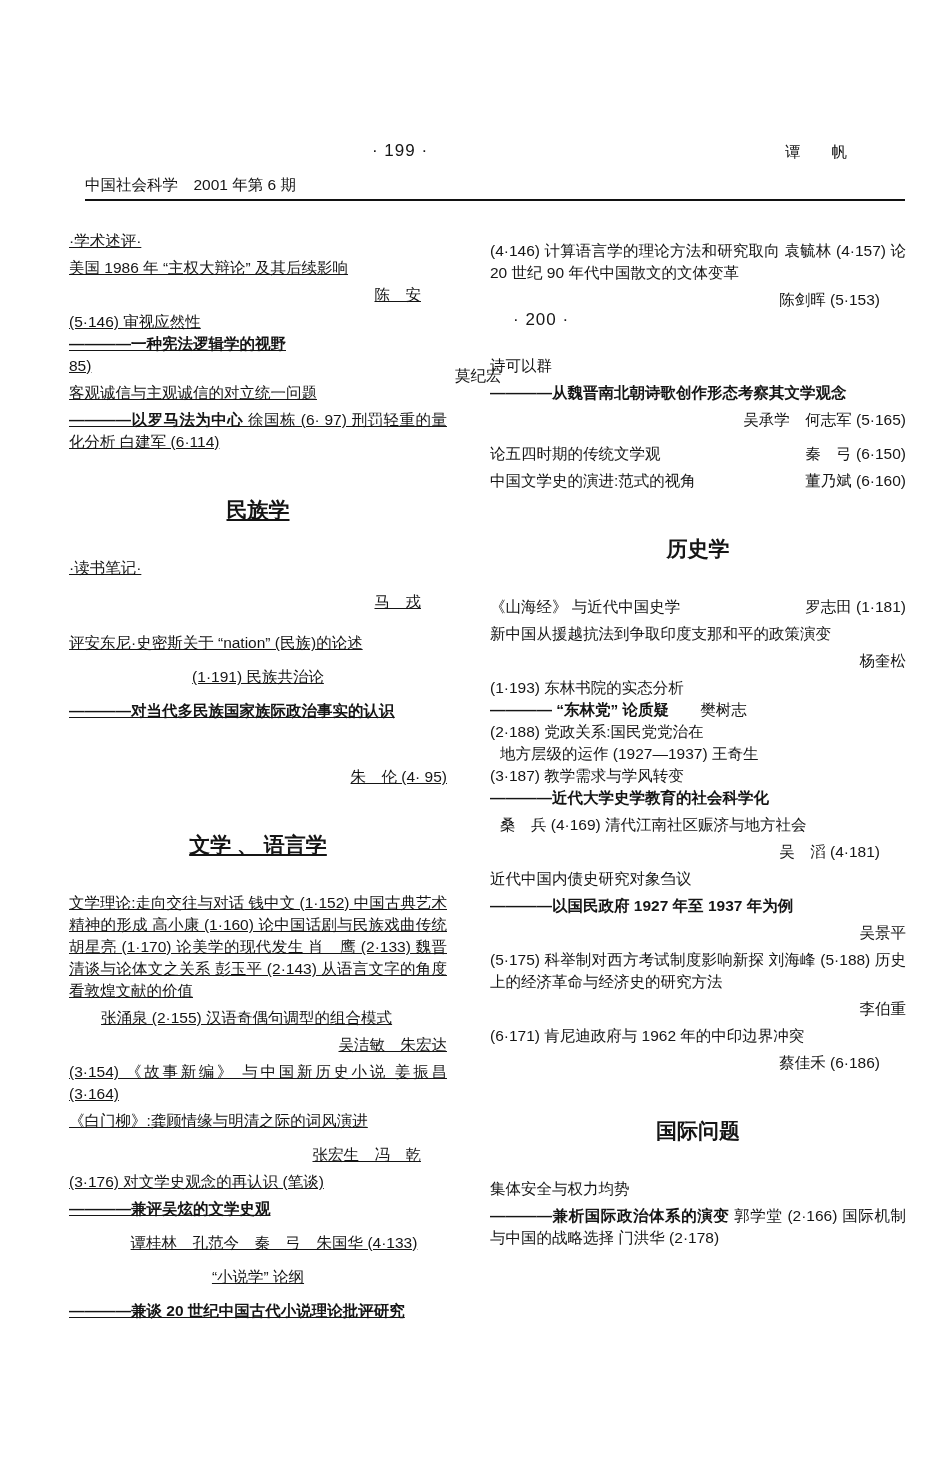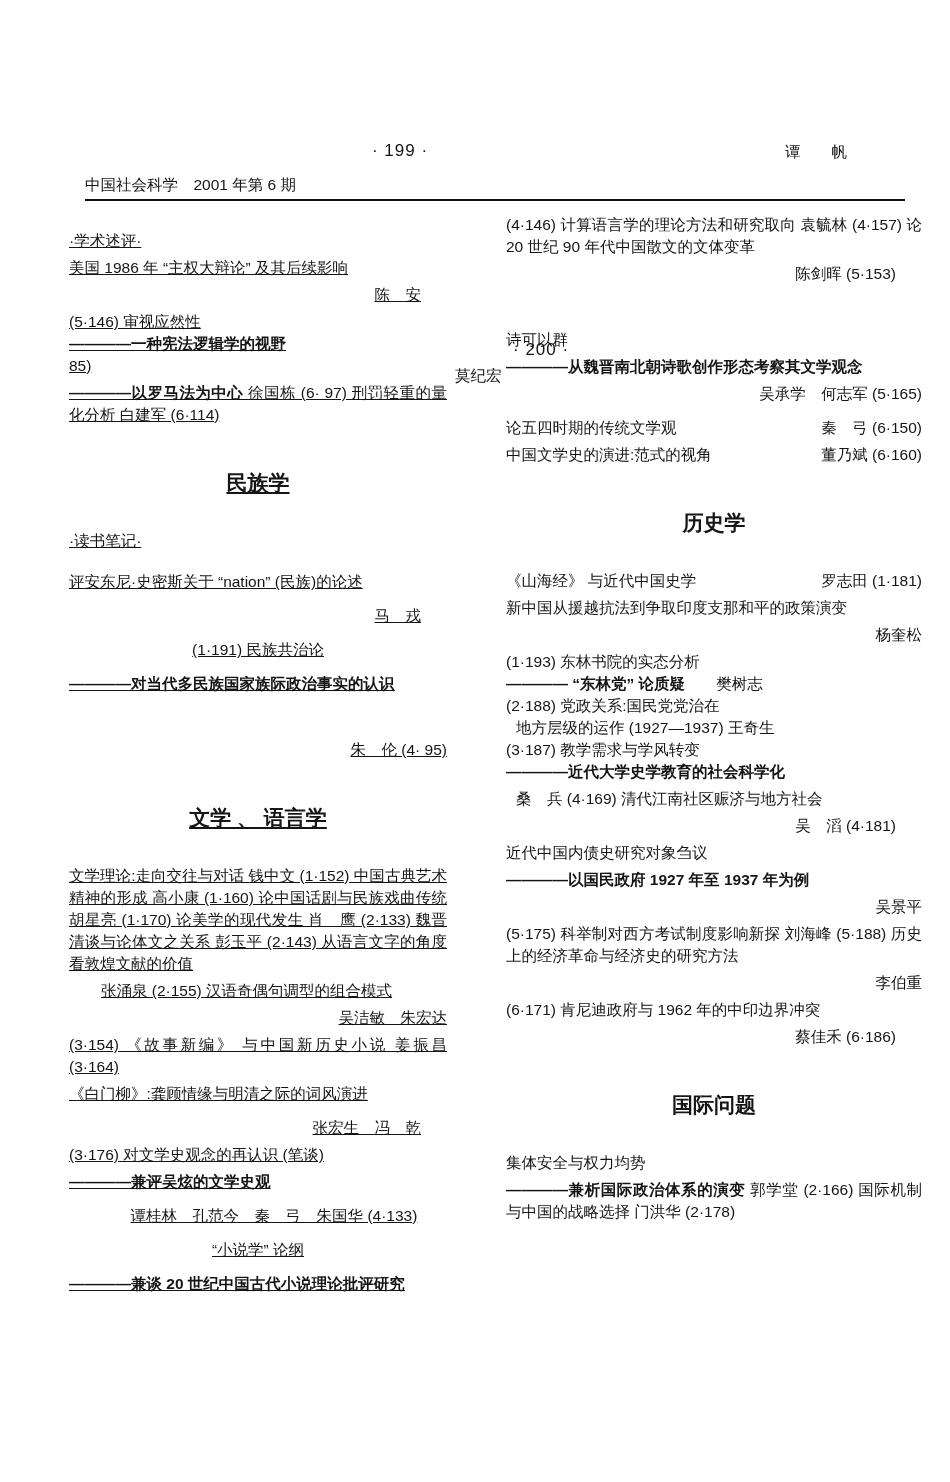--- a/index.html
+++ b/index.html
@@ -10,24 +10,24 @@
     color:#151515;
   }
   .page { position:absolute; inset:0; background:#fff; overflow:hidden; }
   .abs { position:absolute; }
   .pnum { font-size:17px; letter-spacing:1px; white-space:nowrap; }
   #p199 { left:300px; top:141px; width:200px; text-align:center; }
   #runauthor { left:785px; top:142px; font-size:15.5px; white-space:nowrap; }
   #journal { left:85px; top:175px; font-size:15.5px; white-space:nowrap; }
   #rule { left:85px; top:199px; width:820px; height:2px; background:#121212; }
   #moauthor { left:455px; top:331px; font-size:15.5px; white-space:nowrap;margin-top:35px; }
-  #p200 { left:513px; top:340px;text-align:center; }
+  #p200 { left:513px; top:310px;text-align:center; }
   .col { position:absolute; font-size:15.5px; line-height:22px; }
   #col-left  { left:69px;  top:230px; width:378px;text-decoration:underline; }
-  #col-right { left:490px; top:214px; width:416px;margin-left:16px; }
+  #col-right { left:490px; top:240px; width:416px; }
   .blk { margin-top:5px; }
   .blk:first-child { margin-top:0; }
   .gap-0  { margin-top:0; }
   .gap-m  { margin-top:12px;text-align:center; }
   .gap-l  { margin-top:19px; }
   .gap-xl { margin-top:44px; }
   .para, .mixed, .para-bold { text-align:justify; }
   .para-bold, .dash-bold, .b { font-weight:bold; }
   .heading {
     font-size:21px; font-weight:bold; text-align:center;
@@ -56,25 +56,26 @@
 
   <div id="p200" class="abs pnum">· 200 ·</div>
 
   <div id="col-left" class="col">
       <div class="blk line">·学术述评·</div>
       <div class="blk line">美国 1986 年 “主权大辩论” 及其后续影响</div>
       <div class="blk author-inset">陈　安</div>
       <div class="blk line">(5·146) 审视应然性</div>
       <div class="blk dash-bold gap-0">————一种宪法逻辑学的视野</div>
       <div class="blk line gap-0">85)</div>
+      <div class="blk line">客观诚信与主观诚信的对立统一问题</div>
       <div class="blk mixed"><span class="b">————以罗马法为中心 </span><span>徐国栋 (6· 97) 刑罚轻重的量化分析 白建军 (6·114)</span></div>
       <div class="blk heading">民族学</div>
       <div class="blk line">·读书笔记·</div>
+      <div class="blk author-inset gap-m">马　戎</div>
       <div class="blk para gap-l">评安东尼·史密斯关于 “nation” (民族)的论述</div>
-      <div class="blk author-inset gap-m">马　戎</div>
       <div class="blk line gap-m">(1·191) 民族共治论</div>
       <div class="blk para-bold gap-m">————对当代多民族国家族际政治事实的认识</div>
       <div class="blk author gap-xl">朱　伦 (4· 95)</div>
       <div class="blk heading">文学 、 语言学</div>
       <div class="blk para">文学理论:走向交往与对话 钱中文 (1·152) 中国古典艺术精神的形成 高小康 (1·160) 论中国话剧与民族戏曲传统 胡星亮 (1·170) 论美学的现代发生 肖　鹰 (2·133) 魏晋清谈与论体文之关系 彭玉平 (2·143) 从语言文字的角度看敦煌文献的价值</div>
       <div class="blk line-indent">张涌泉 (2·155) 汉语奇偶句调型的组合模式</div>
       <div class="blk author">吴洁敏　朱宏达</div>
       <div class="blk para">(3·154) 《故事新编》 与中国新历史小说 姜振昌 (3·164)</div>
       <div class="blk line">《白门柳》:龚顾情缘与明清之际的词风演进</div>
       <div class="blk author-inset gap-m">张宏生　冯　乾</div>

